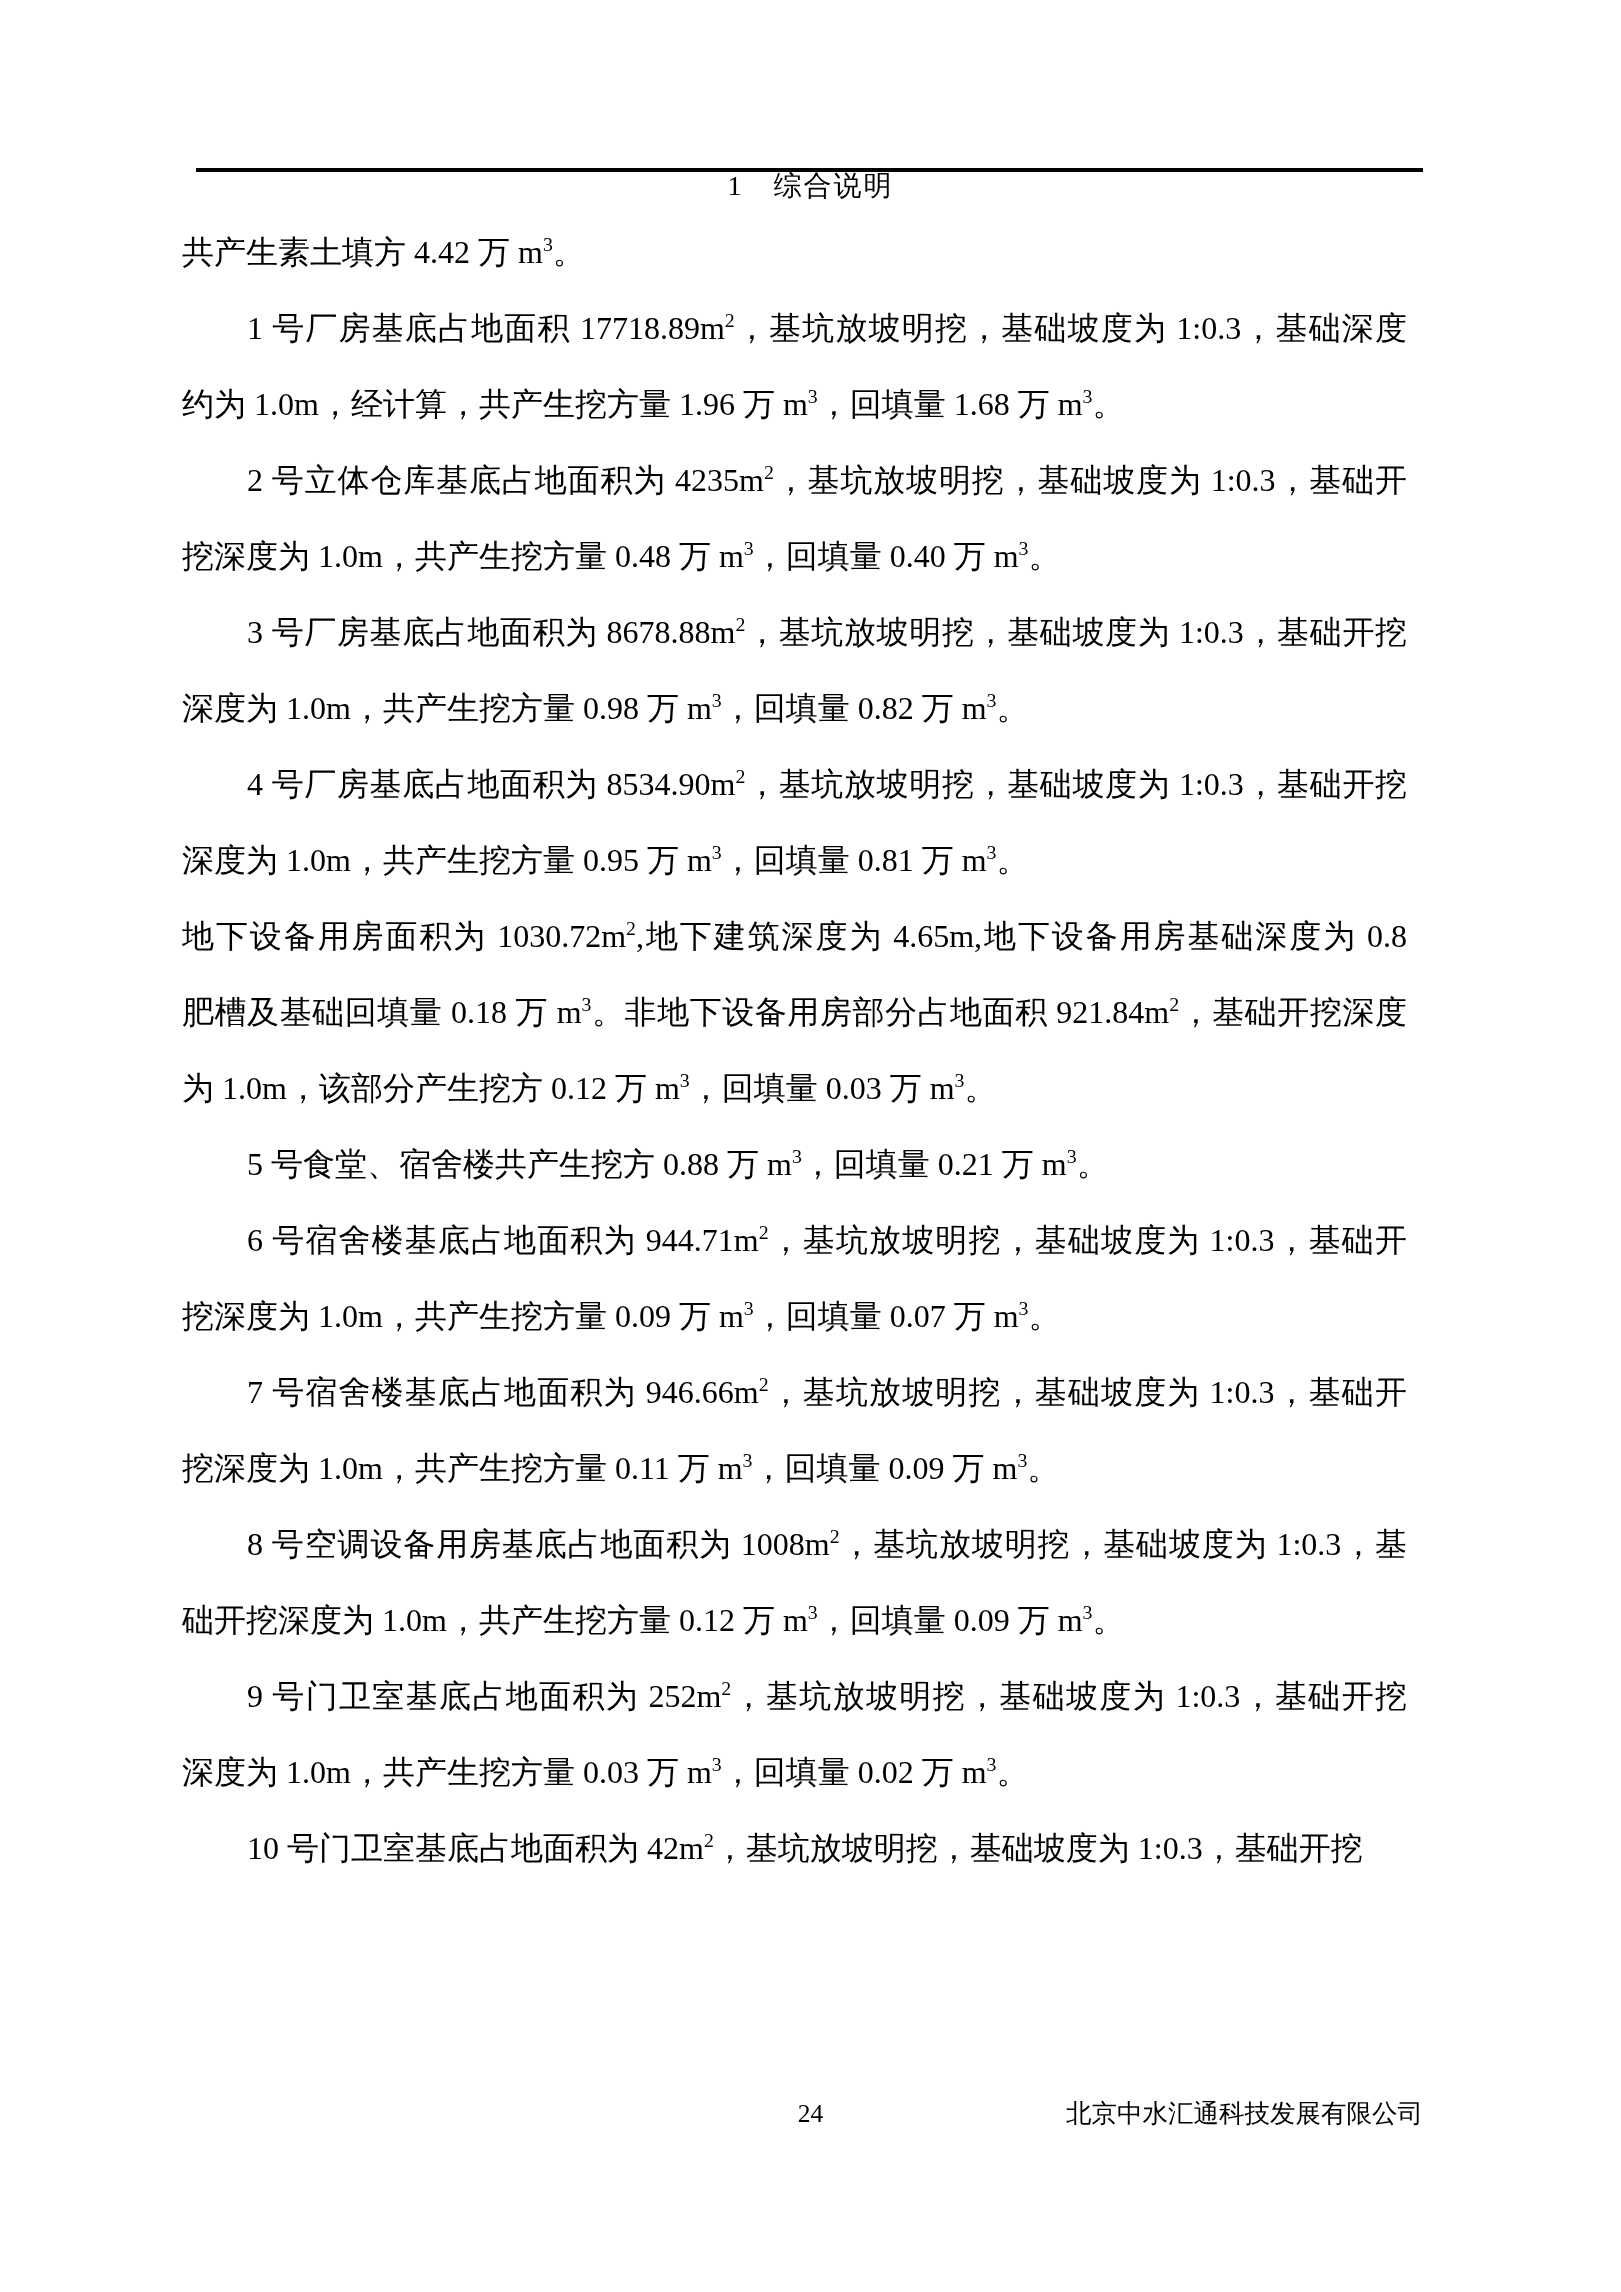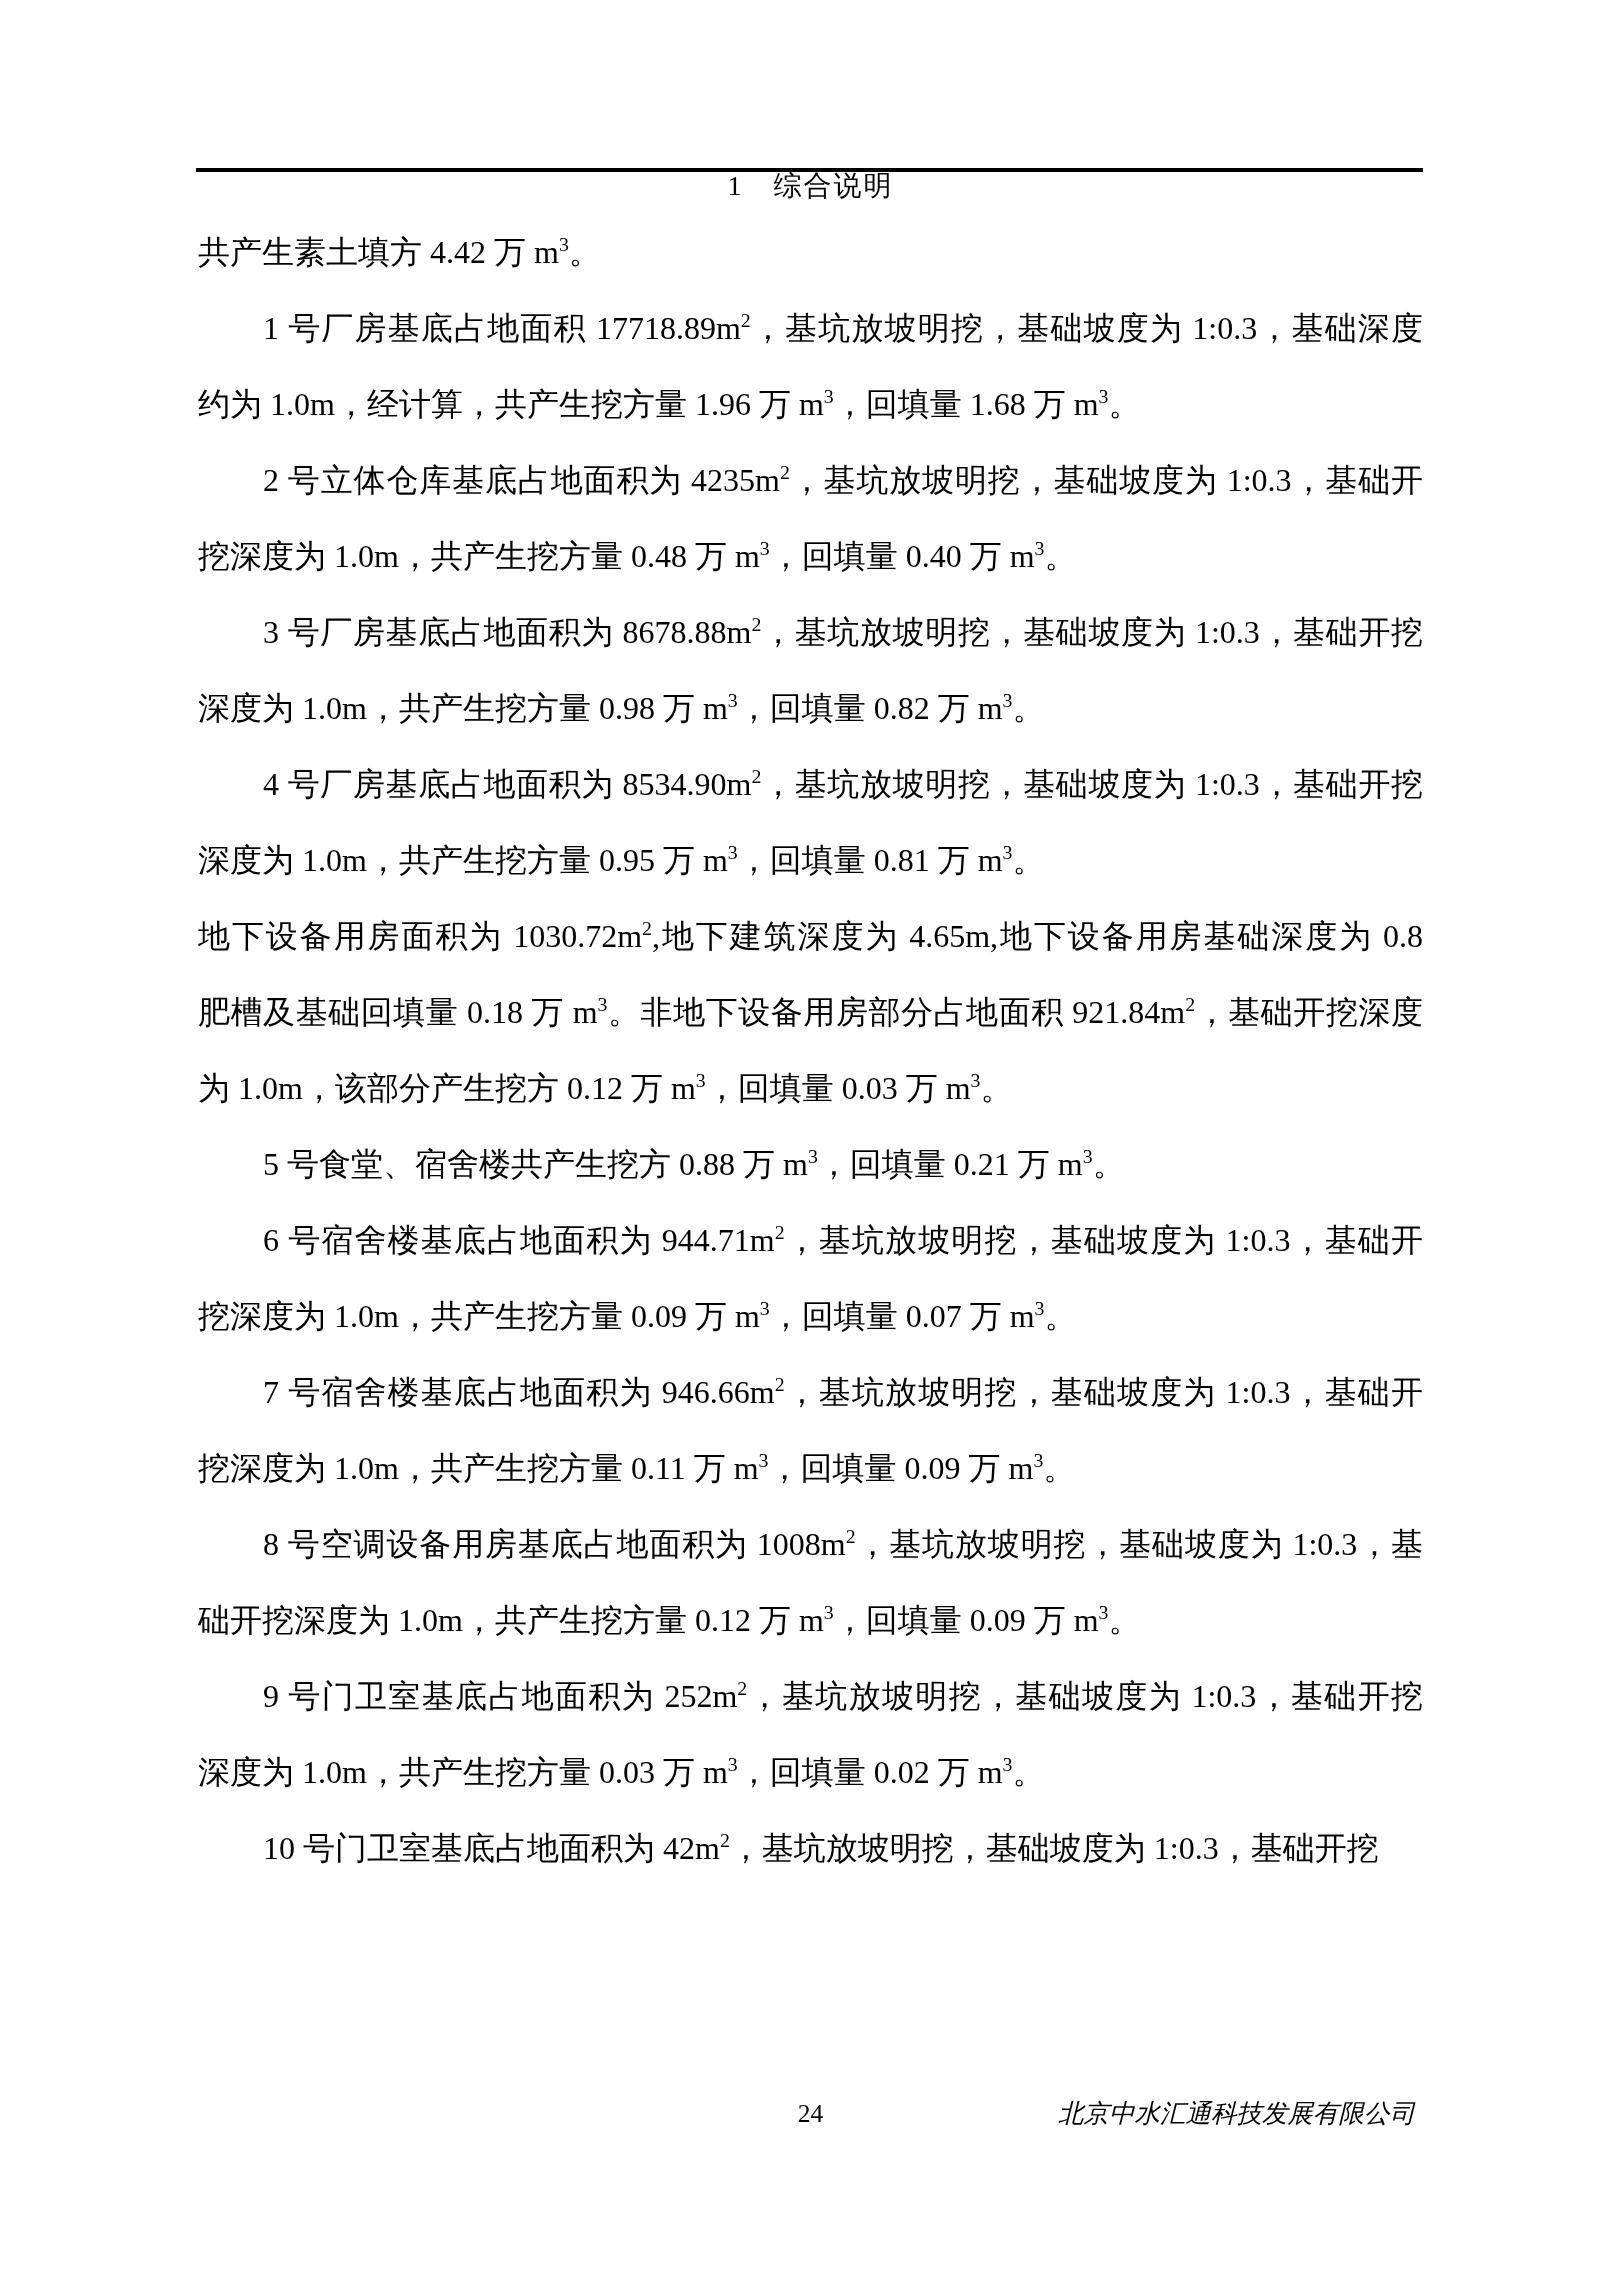--- a/index.html
+++ b/index.html
@@ -28,21 +28,21 @@
     position: absolute;
     top: 168px;
     left: 196px;
     width: 1227px;
     height: 3.9px;
     background: #000000;
   }
   .doc-body {
     position: absolute;
     top: 214px;
-    left: 198px;
+    left: 182px;
     width: 1225px;
     font-size: 32px;
   }
   .doc-body .line {
     height: 76px;
     line-height: 76px;
     white-space: nowrap;
     text-align: left;
     overflow: visible;
   }
@@ -69,25 +69,24 @@
   }
   .footer-page-number {
     position: absolute;
     left: 0;
     right: 0;
     top: 0;
     text-align: center;
   }
   .footer-company {
     position: absolute;
-    right: 8px;
+    right: 0;
     top: 0;
     background: #ffffff;
     white-space: nowrap;
-    font-style: italic;
   }
 </style>
 </head>
 <body>
 
 <div class="page">
 
   <div class="doc-header-title">1　综合说明</div>
 
   <div class="doc-header-rule"></div>

